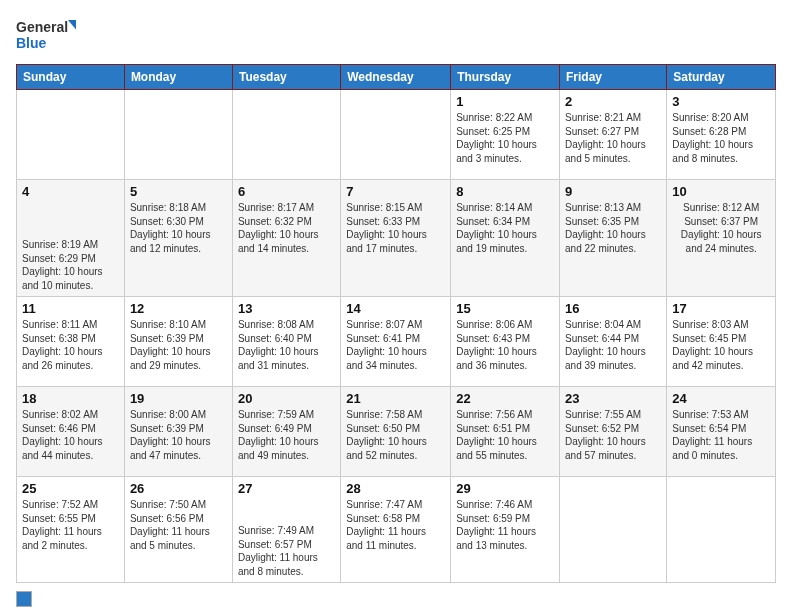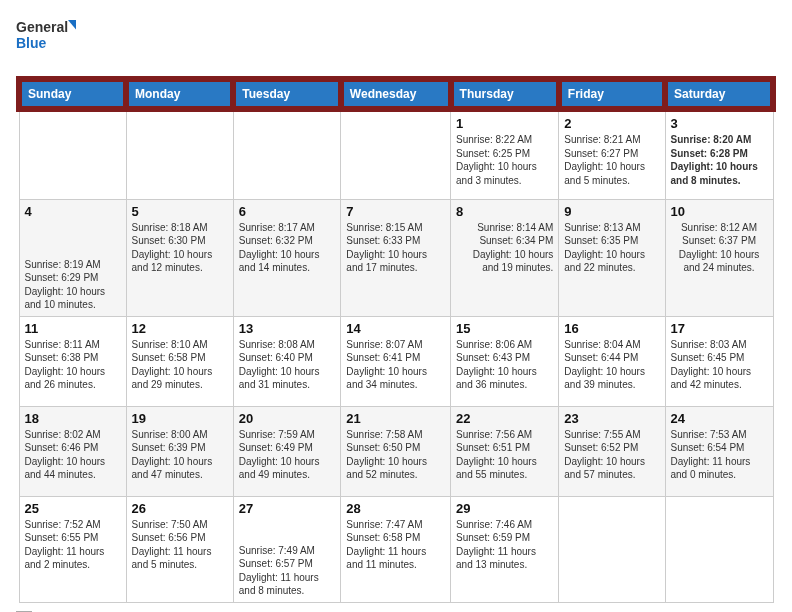--- a/index.html
+++ b/index.html
@@ -7,21 +7,21 @@
       font-family: Arial, sans-serif;
       background: #fff;
       width: 792px;
       min-height: 612px;
       padding: 16px;
     }
     .header-section {
       display: flex;
       align-items: flex-start;
       justify-content: space-between;
-      margin-bottom: 20px;
+      margin-bottom: 8px;
     }
     .logo {
       display: flex;
       align-items: center;
       gap: 4px;
     }
     .title-section {
       text-align: right;
     }
     .month-title {
@@ -38,21 +38,21 @@
       border-collapse: collapse;
       font-size: 10.5px;
     }
     thead tr th {
       background-color: #2979c4;
       color: #fff;
       text-align: left;
       padding: 5px 6px;
       font-size: 12px;
       font-weight: bold;
-      border: 6px solid #7f1d1d;
+      border: 1px solid #7f1d1d;
     }
     tbody tr td {
       border: 1px solid #ccc;
       vertical-align: top;
       padding: 4px 5px;
       width: 113px;
       min-height: 80px;
       height: 90px;
     }
     .day-num {
@@ -132,21 +132,21 @@
 Daylight: 10 hours and 3 minutes.</div>
         </td>
         <td>
           <div class="day-num">2</div>
           <div class="day-info" style="white-space: pre-line;">Sunrise: 8:21 AM
 Sunset: 6:27 PM
 Daylight: 10 hours and 5 minutes.</div>
         </td>
         <td>
           <div class="day-num">3</div>
-          <div class="day-info" style="white-space: pre-line; font-weight: bold;">Sunrise: 8:20 AM
+          <div class="day-info" style="white-space: pre-line;">Sunrise: 8:20 AM
 Sunset: 6:28 PM
 Daylight: 10 hours and 8 minutes.</div>
         </td>
       </tr>
       <tr>
         <td>
           <div class="day-num">4</div>
           <div class="day-info" style="white-space: pre-line; margin-top: 39px;">Sunrise: 8:19 AM
 Sunset: 6:29 PM
 Daylight: 10 hours and 10 minutes.</div>
@@ -164,21 +164,21 @@
 Daylight: 10 hours and 14 minutes.</div>
         </td>
         <td>
           <div class="day-num">7</div>
           <div class="day-info" style="white-space: pre-line;">Sunrise: 8:15 AM
 Sunset: 6:33 PM
 Daylight: 10 hours and 17 minutes.</div>
         </td>
         <td>
           <div class="day-num">8</div>
-          <div class="day-info" style="white-space: pre-line; text-align: right;">Sunrise: 8:14 AM
+          <div class="day-info" style="white-space: pre-line;">Sunrise: 8:14 AM
 Sunset: 6:34 PM
 Daylight: 10 hours and 19 minutes.</div>
         </td>
         <td>
           <div class="day-num">9</div>
           <div class="day-info" style="white-space: pre-line;">Sunrise: 8:13 AM
 Sunset: 6:35 PM
 Daylight: 10 hours and 22 minutes.</div>
         </td>
         <td>
@@ -191,21 +191,21 @@
       <tr>
         <td>
           <div class="day-num">11</div>
           <div class="day-info" style="white-space: pre-line;">Sunrise: 8:11 AM
 Sunset: 6:38 PM
 Daylight: 10 hours and 26 minutes.</div>
         </td>
         <td>
           <div class="day-num">12</div>
           <div class="day-info" style="white-space: pre-line;">Sunrise: 8:10 AM
-Sunset: 6:58 PM
+Sunset: 6:39 PM
 Daylight: 10 hours and 29 minutes.</div>
         </td>
         <td>
           <div class="day-num">13</div>
           <div class="day-info" style="white-space: pre-line;">Sunrise: 8:08 AM
 Sunset: 6:40 PM
 Daylight: 10 hours and 31 minutes.</div>
         </td>
         <td>
           <div class="day-num">14</div>

